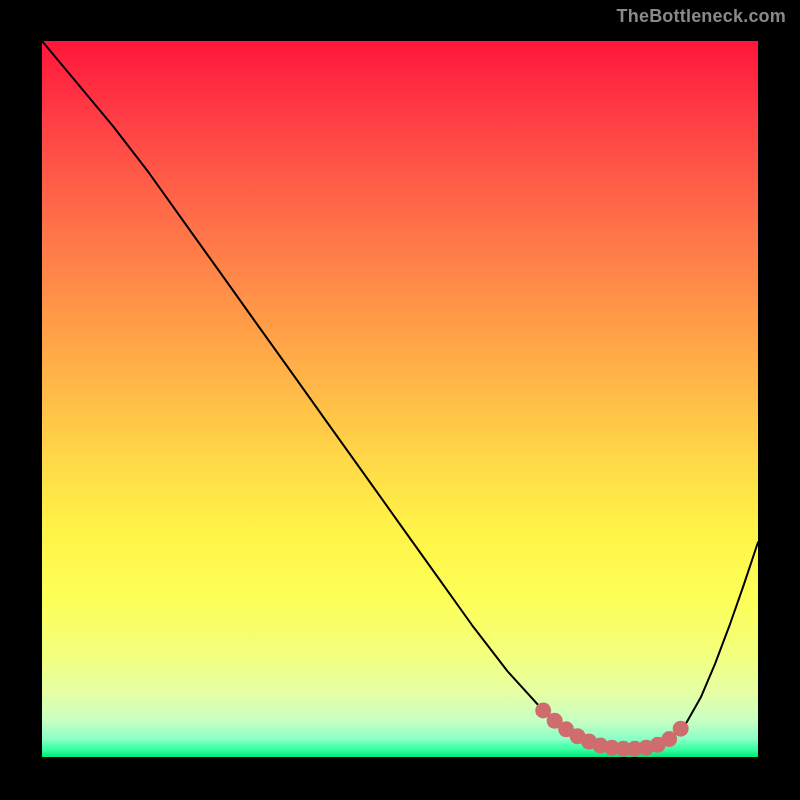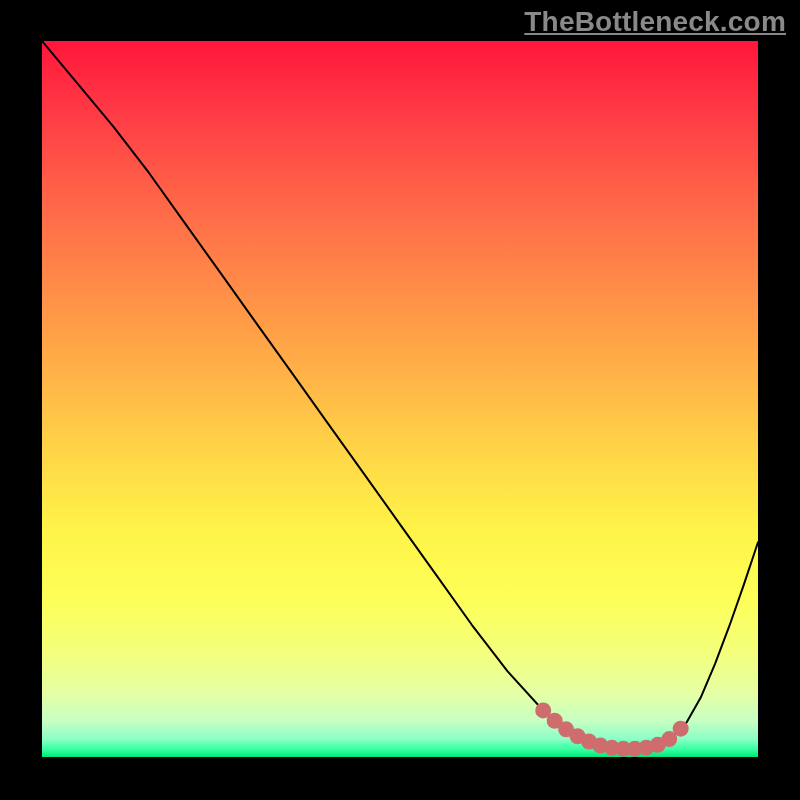--- a/index.html
+++ b/index.html
@@ -37,25 +37,24 @@
       #8affc7 97.5%,
       #32ff9e 99%,
       #00e877 100%
     );
   }
   .attribution {
     position: absolute;
     top: 6px;
     right: 14px;
     font-family: Arial, Helvetica, sans-serif;
-    font-size: 28px;
+    font-size: 18px;
     font-weight: bold;
     color: #898989;
     letter-spacing: 0.2px;
-    text-decoration: underline;
   }
   svg {
     position: absolute;
     left: 0;
     top: 0;
   }
 </style>
 </head>
 <body>
 <div class="frame">

